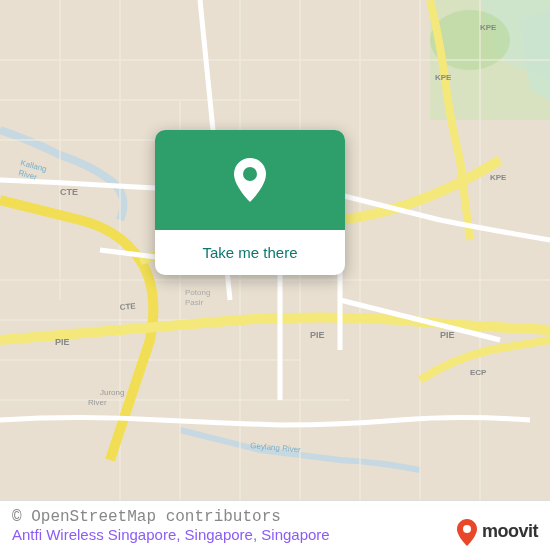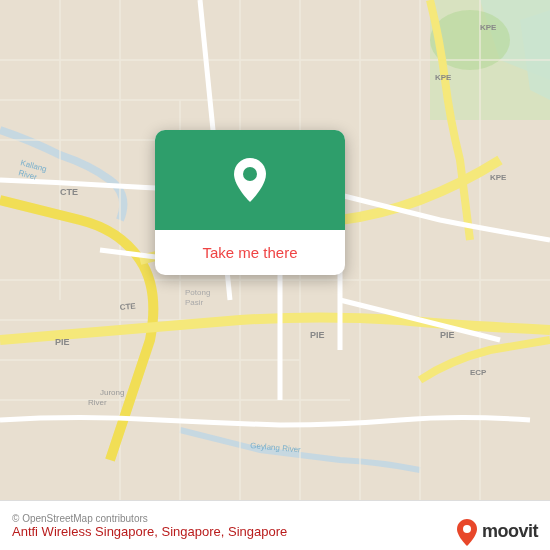--- a/index.html
+++ b/index.html
@@ -61,21 +61,21 @@
       display: flex;
       align-items: center;
       justify-content: center;
     }
 
     .take-me-btn {
       background: white;
       border: none;
       font-size: 15px;
       font-weight: 500;
-      color: #ef4444;
+      color: #0f766e;
       cursor: pointer;
       padding: 4px 8px;
     }
 
     
     #bottom-bar {
       width: 550px;
       height: 50px;
       background: white;
       border-top: 1px solid #ddd;
@@ -84,27 +84,28 @@
       justify-content: space-between;
       padding: 0 12px;
     }
 
     .bottom-left {
       display: flex;
       flex-direction: column;
     }
 
     .attribution {
-      font-size: 10px;
+      font-size: 16px;
       color: #888;
+      font-family: Liberation Mono, monospace;
     }
 
     .location-name {
-      font-size: 13px;
-      color: #b91c1c;
+      font-size: 15px;
+      color: #8b5cf6;
       font-weight: 400;
     }
 
     .moovit-logo {
       display: flex;
       align-items: center;
       gap: 4px;
       margin-top: 12px;
     }
 

